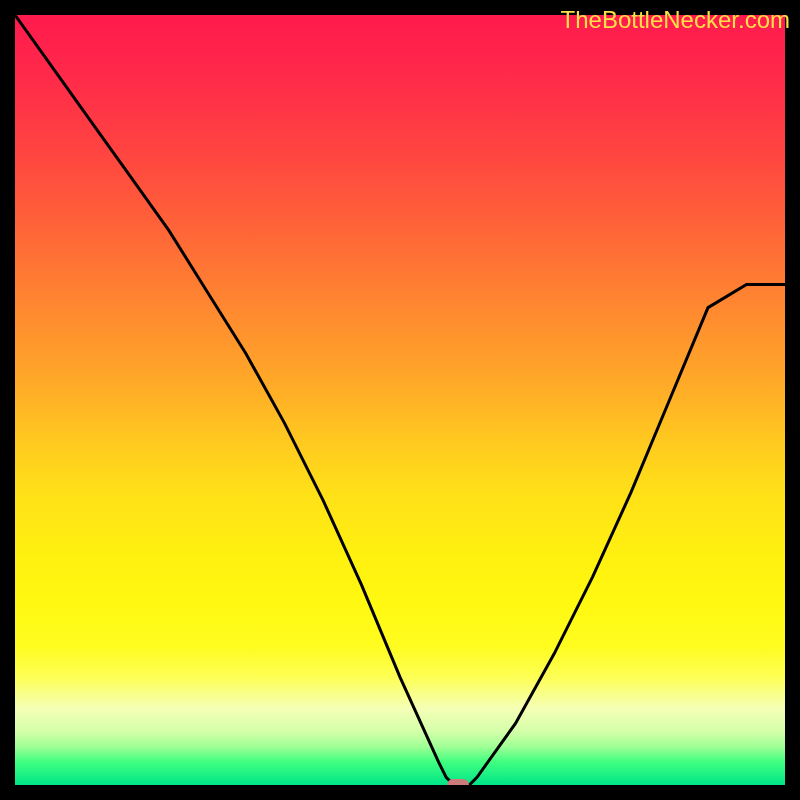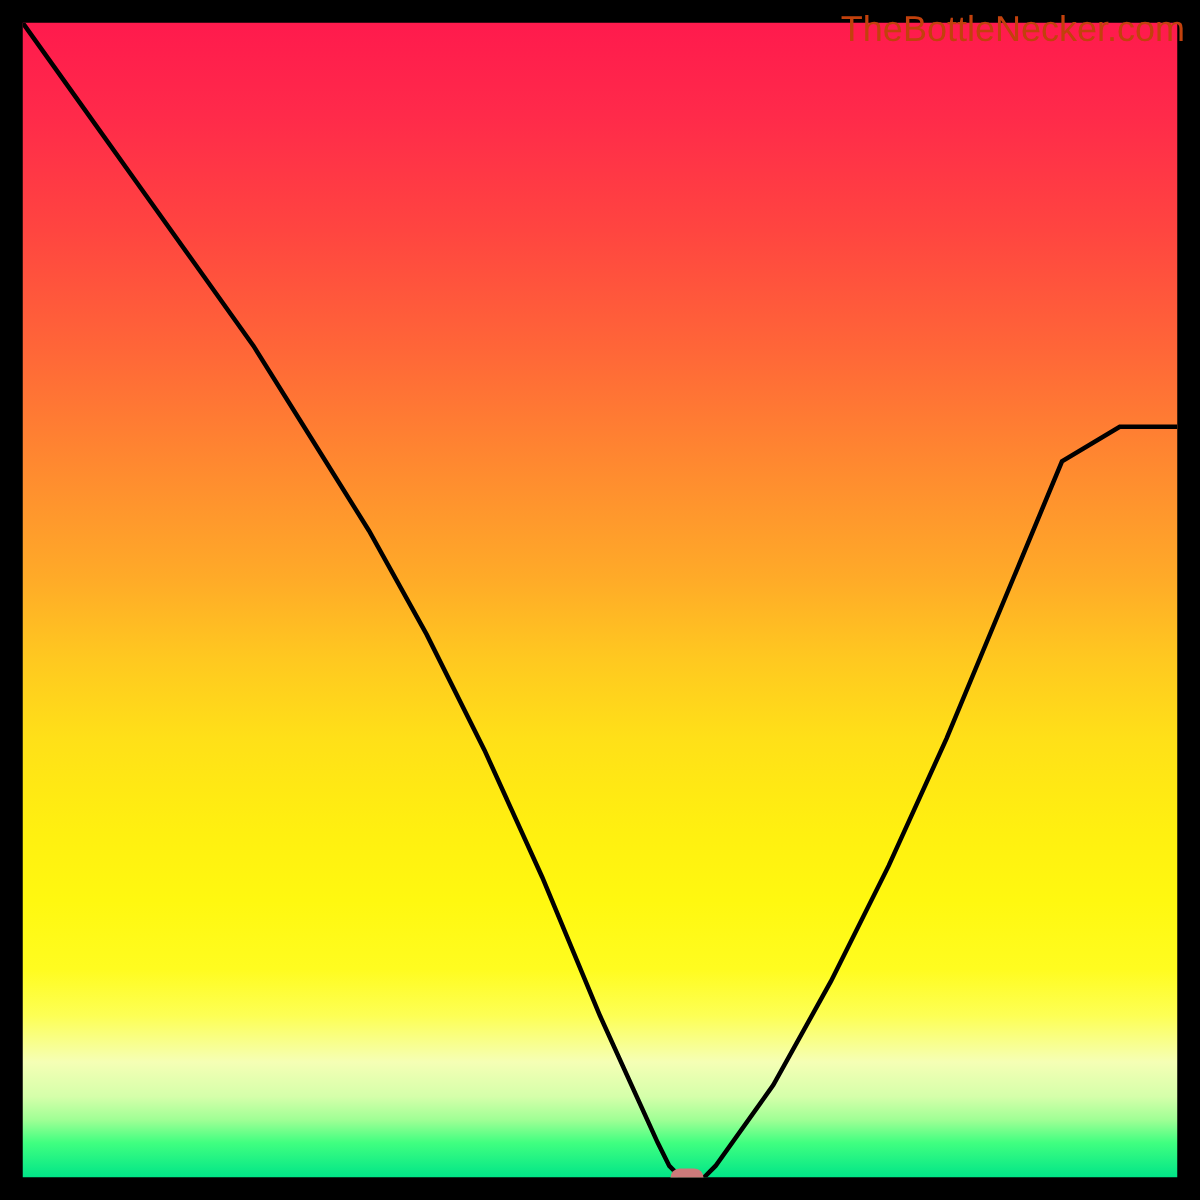--- a/index.html
+++ b/index.html
@@ -1,17 +1,17 @@
 <!DOCTYPE html>
 <html><head>
 <meta charset="utf-8">
 <style>
 *{margin:0;padding:0;box-sizing:border-box}
 body{background:#000;width:800px;height:800px;position:relative;font-family:Arial,sans-serif}
-.watermark{position:absolute;top:6px;right:10px;color:#c2410c;font-size:24px;font-weight:500;z-index:10}
+.watermark{position:absolute;top:6px;right:10px;color:#fde047;font-size:24px;font-weight:500;z-index:10}
 .chart-area{position:absolute;left:15px;top:15px;width:770px;height:770px;overflow:hidden}
 .gradient-fill{position:absolute;left:0;top:0;width:770px;height:770px;background:linear-gradient(to bottom,
   #ff1a4d 0%,
   #ff2a4a 8%,
   #ff4540 18%,
   #ff6538 28%,
   #ff8830 38%,
   #ffaa28 48%,
   #ffc820 55%,
   #ffe018 62%,

